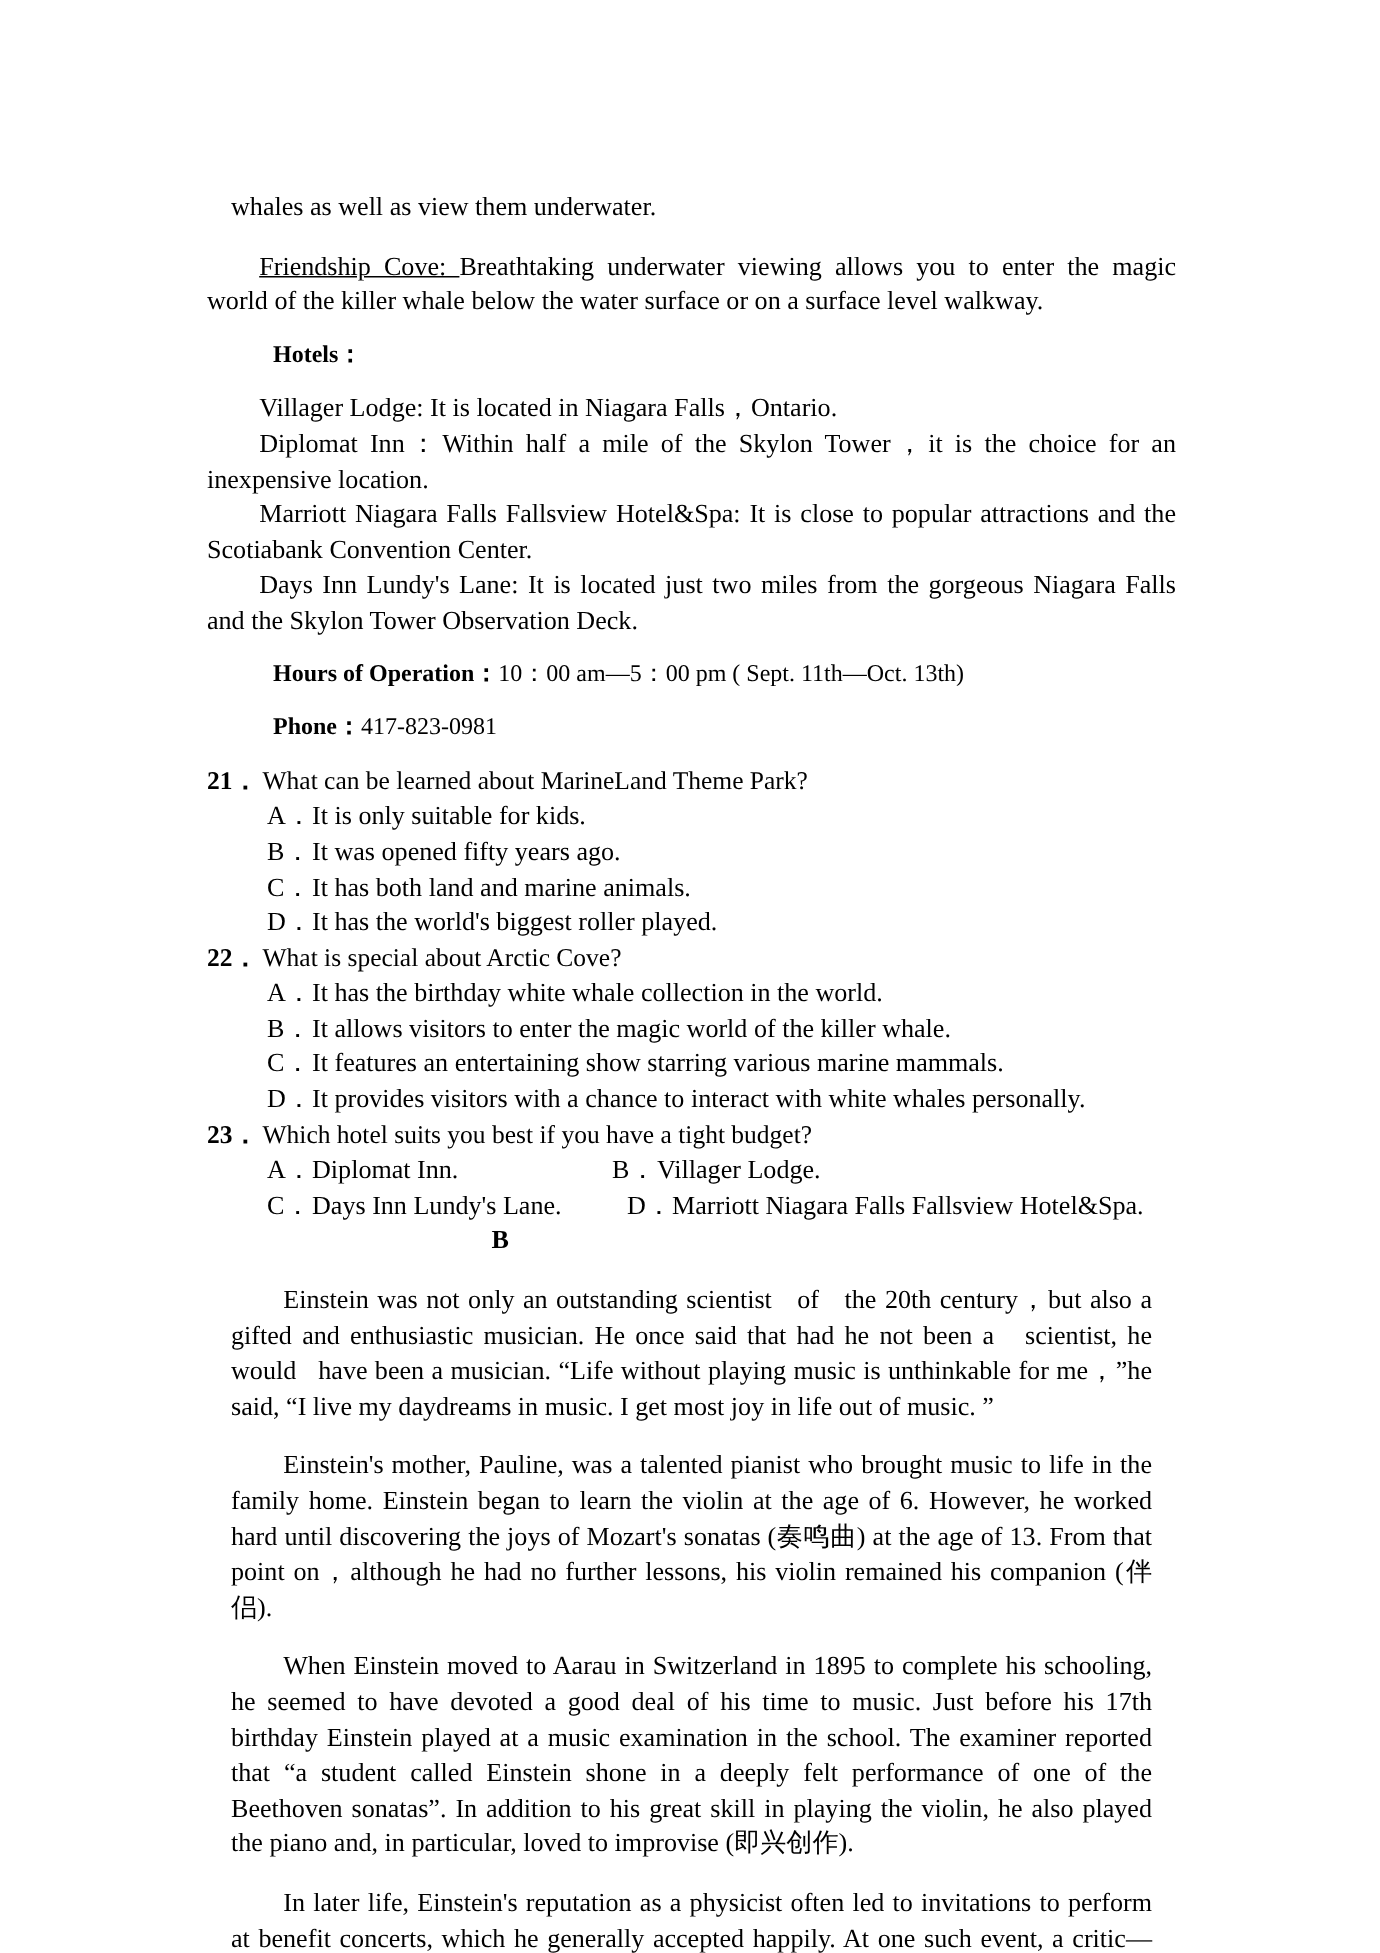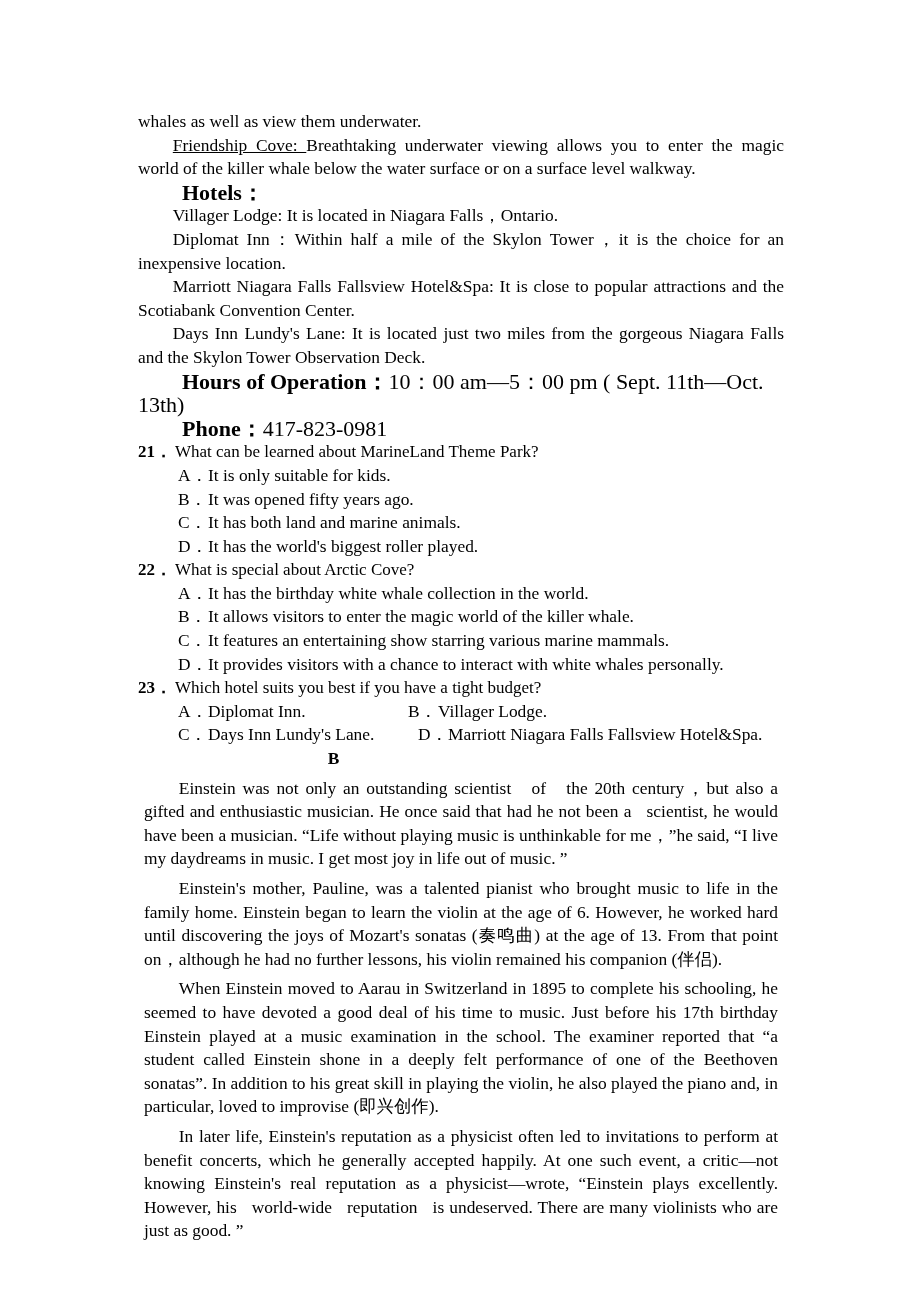--- a/index.html
+++ b/index.html
@@ -21,29 +21,29 @@
     left: 138px;
     top: 110px;
     width: 646px;
   }
   
   .line {
     font-size: 17.4px;
     line-height: 23.6px;
     text-align: justify;
     text-justify: inter-word;
-    margin: 0;
+    margin: 16px;
     white-space: pre-wrap;
   }
   .para {
     font-size: 17.4px;
     line-height: 23.6px;
     text-align: justify;
     text-justify: inter-word;
-    margin: 6px;
+    margin: 16px;
     text-indent: 2em;
     white-space: pre-wrap;
     hyphens: none;
   }
   .para-last-left {
     text-align-last: left;
   }
   .bold { font-weight: bold; }
   .underline { text-decoration: underline; }
 
@@ -51,23 +51,23 @@
   .info-line {
     font-size: 17.4px;
     line-height: 23.6px;
     margin: 0;
     text-indent: 2em;
     text-align: justify;
     text-justify: inter-word;
     white-space: pre-wrap;
   }
   .label-line {
-    font-size: 22px;
-    line-height: 23.6px;
-    margin: 0;
+    font-size: 16px;
+    line-height: 23.6px;
+    margin: 12px;
     text-indent: 2em;
     white-space: pre-wrap;
   }
 
   
   .question {
     display: flex;
     align-items: baseline;
     font-size: 17px;
     line-height: 23.6px;

